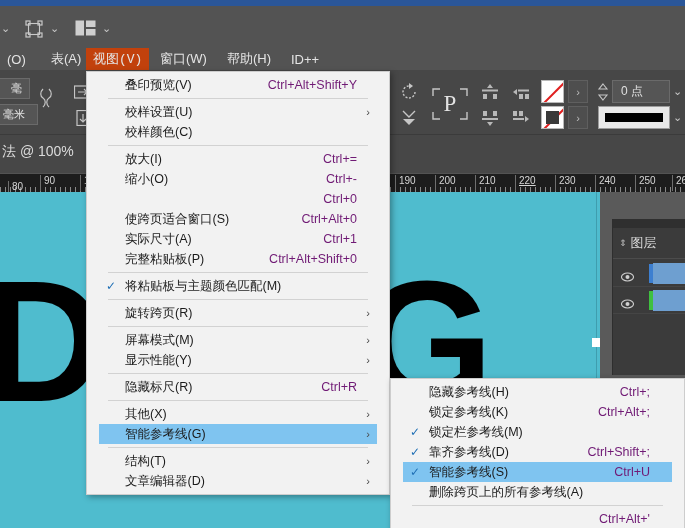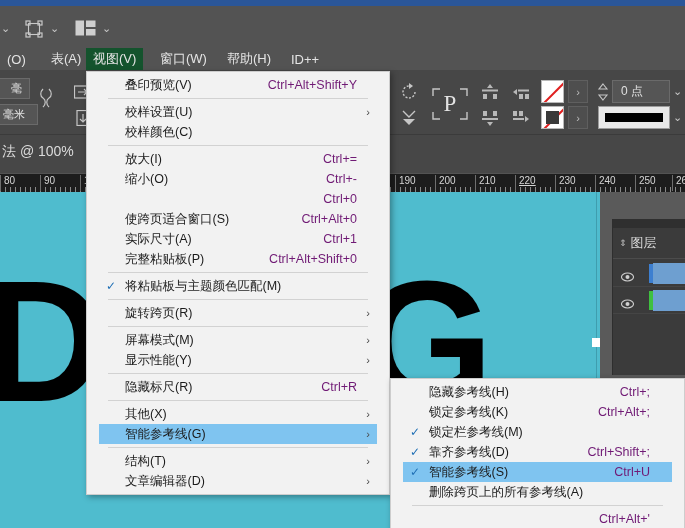--- a/index.html
+++ b/index.html
@@ -52,21 +52,21 @@
     position: absolute; left: 0; top: 48px; width: 685px; height: 22px;
     background: #535353;
   }
   .menubar-item {
     position: absolute; top: 0; height: 22px;
     padding: 0 7px;
     color: #e4e4e4; font-size: 13px;
     display: flex; align-items: center;
     white-space: nowrap;
   }
-  .menubar-item.active { background: #14532d; }
+  .menubar-item.active { background: #c2410c; font-family: Liberation Mono, monospace; }
 
   
   .controlbar {
     position: absolute; left: 0; top: 70px; width: 685px; height: 65px;
     background: #474747;
     border-bottom: 1px solid #3b3b3b;
   }
   .cb-field {
     position: absolute;
     background: #555555; border: 1px solid #6a6a6a;
@@ -396,21 +396,21 @@
     <span class="chev" style="left:672px; top:42px;">⌄</span>
   </div>
 
   <div class="doctab">
     <div class="doctab-label">法 @ 100%</div>
     <div class="doctab-close">×</div>
   </div>
 
   <div class="ruler">
     <div class="ruler-ticks"></div>
-    <div class="ruler-num" style="left:0px;">80</div>
+    <div class="ruler-num" style="left:8px;margin-top:6px;">80</div>
     <div class="ruler-num" style="left:40px;">90</div>
     <div class="ruler-num" style="left:80px;">100</div>
     <div class="ruler-num" style="left:395px;">190</div>
     <div class="ruler-num" style="left:435px;">200</div>
     <div class="ruler-num" style="left:475px;">210</div>
     <div class="ruler-num" style="left:515px;text-decoration:underline;">220</div>
     <div class="ruler-num" style="left:555px;">230</div>
     <div class="ruler-num" style="left:595px;">240</div>
     <div class="ruler-num" style="left:635px;">250</div>
     <div class="ruler-num" style="left:672px;">260</div>

